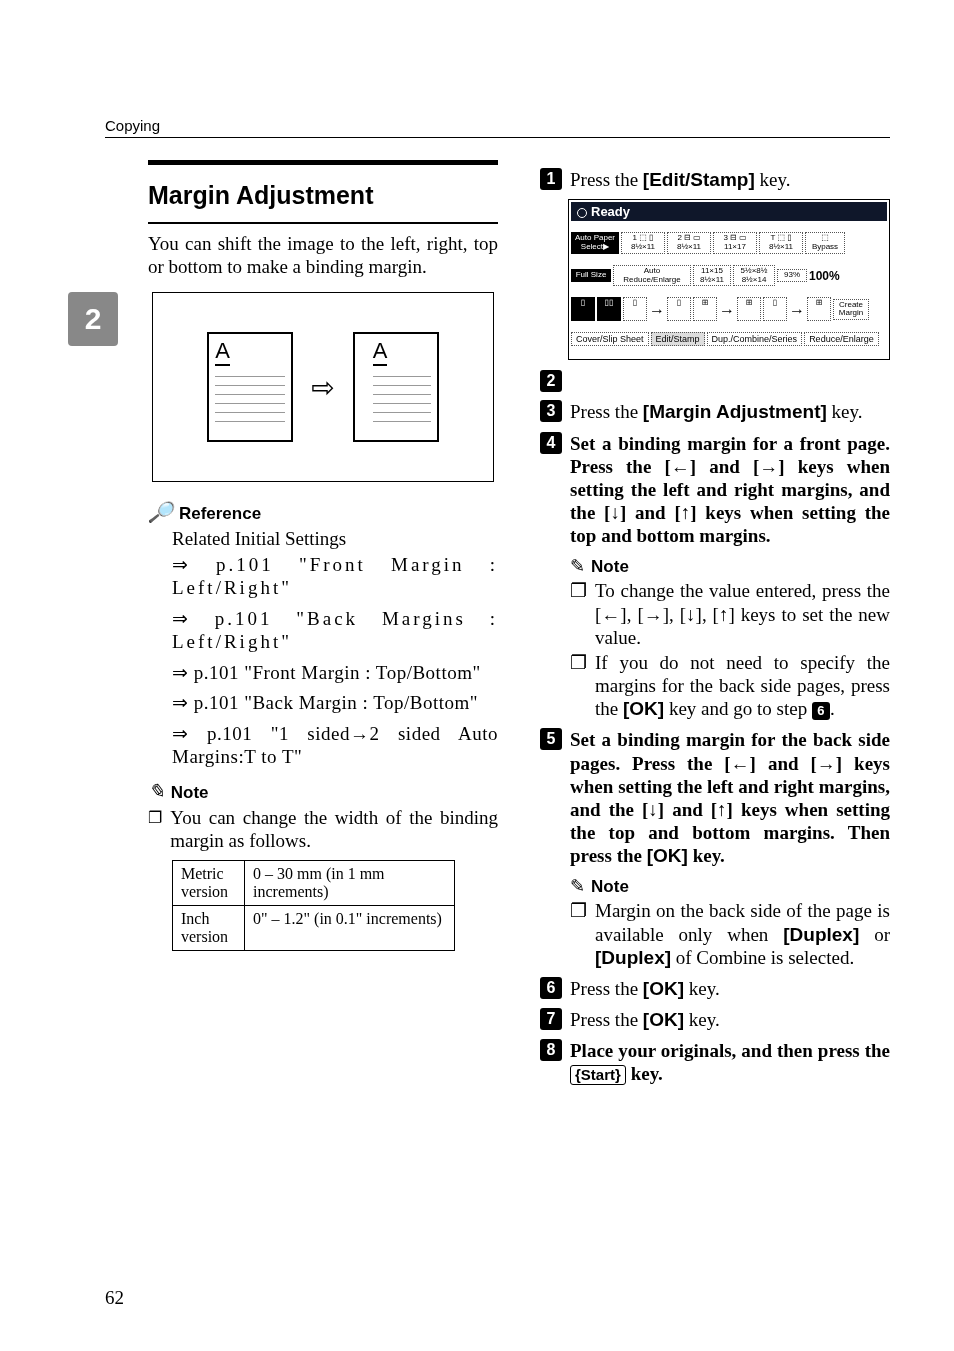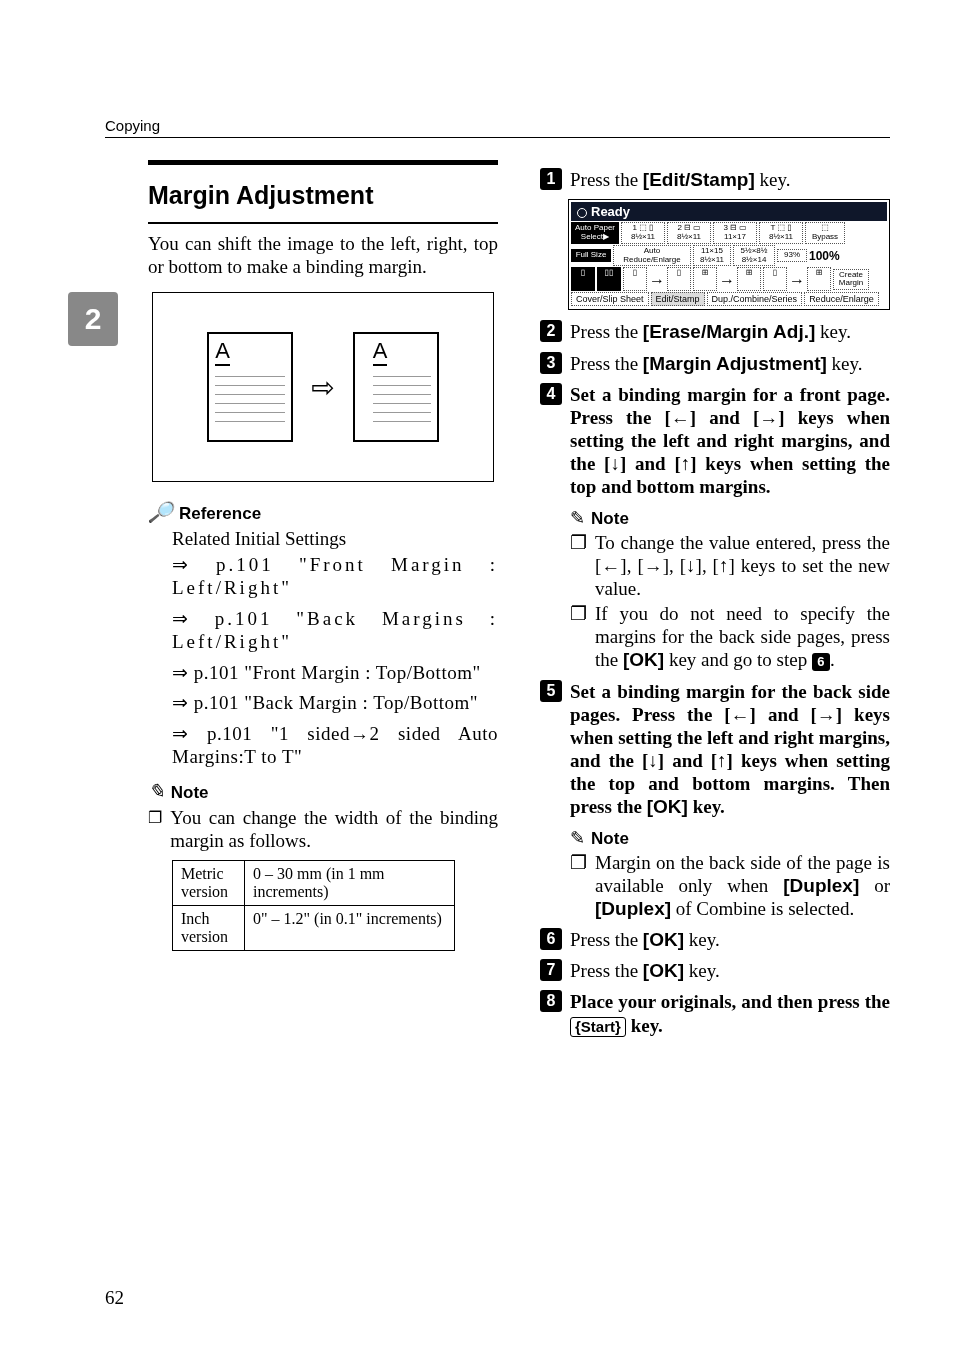--- a/index.html
+++ b/index.html
@@ -46,21 +46,21 @@
   .step { display: flex; gap: 8px; margin: 8px 0; }
   .step .num {
     font-family: Arial, sans-serif; font-weight: bold; color: #fff; background: #000;
     width: 22px; height: 22px; border-radius: 3px; display: inline-flex; align-items: center; justify-content: center;
     font-size: 16px; flex: none;
   }
   .step .txt { font-size: 19px; line-height: 1.22; text-align: justify; }
   .step .txt b { font-weight: bold; }
   .sans { font-family: Arial, sans-serif; font-weight: bold; }
   .screenshot { border: 1px solid #000; padding: 2px; margin: 2px 0 10px 28px; background: #fff; }
-  .scr-row { display: flex; align-items: center; gap: 2px; margin: 1px 0; }
+  .scr-row { display: flex; align-items: center; gap: 2px; margin: 11px 0; }
   .scr-top { background: #0f172a; color: #fff; font-family: Arial, sans-serif; font-weight: bold; font-size: 13px; padding: 2px 6px; }
   .scr-top .circ { display: inline-block; width: 10px; height: 10px; border: 1px solid #fff; border-radius: 50%; margin-right: 4px; vertical-align: middle; }
   .scr-cell {
     border: 1px dotted #555; font-size: 8px; font-family: Arial, sans-serif; text-align: center;
     padding: 1px 2px; line-height: 1.1; background: #fff;
   }
   .scr-cell.dark { background: #000; color: #fff; border: 1px solid #000; }
   .scr-tab { border: 1px dotted #555; font-size: 9px; font-family: Liberation Sans, sans-serif; padding: 1px 4px; background: #fff; }
   .scr-big { font-size: 12px; font-family: Arial, sans-serif; font-weight: bold; }
   .sub-step { margin-left: 30px; margin-top:6px; }
@@ -193,21 +193,20 @@
         <div class="scr-row">
           <div class="scr-tab">Cover/Slip Sheet</div>
           <div class="scr-tab" style="background:#ddd">Edit/Stamp</div>
           <div class="scr-tab">Dup./Combine/Series</div>
           <div class="scr-tab">Reduce/Enlarge</div>
         </div>
       </div>
 
       <div class="step">
           <span class="num">2</span>
-        <span class="txt"><span>Press the </span><b class="sans">[Erase/Margin Adj.]</b><span> key.</span></span>
         </div>
 
       <div class="step">
           <span class="num">3</span>
         <span class="txt"><span>Press the </span><b class="sans">[Margin Adjustment]</b><span> key.</span></span>
         </div>
 
       <div class="step">
           <span class="num">4</span>
         <span class="txt"><b>Set a binding margin for a front page. Press the [←] and [→] keys when setting the left and right margins, and the [↓] and [↑] keys when setting the top and bottom margins.</b></span>

